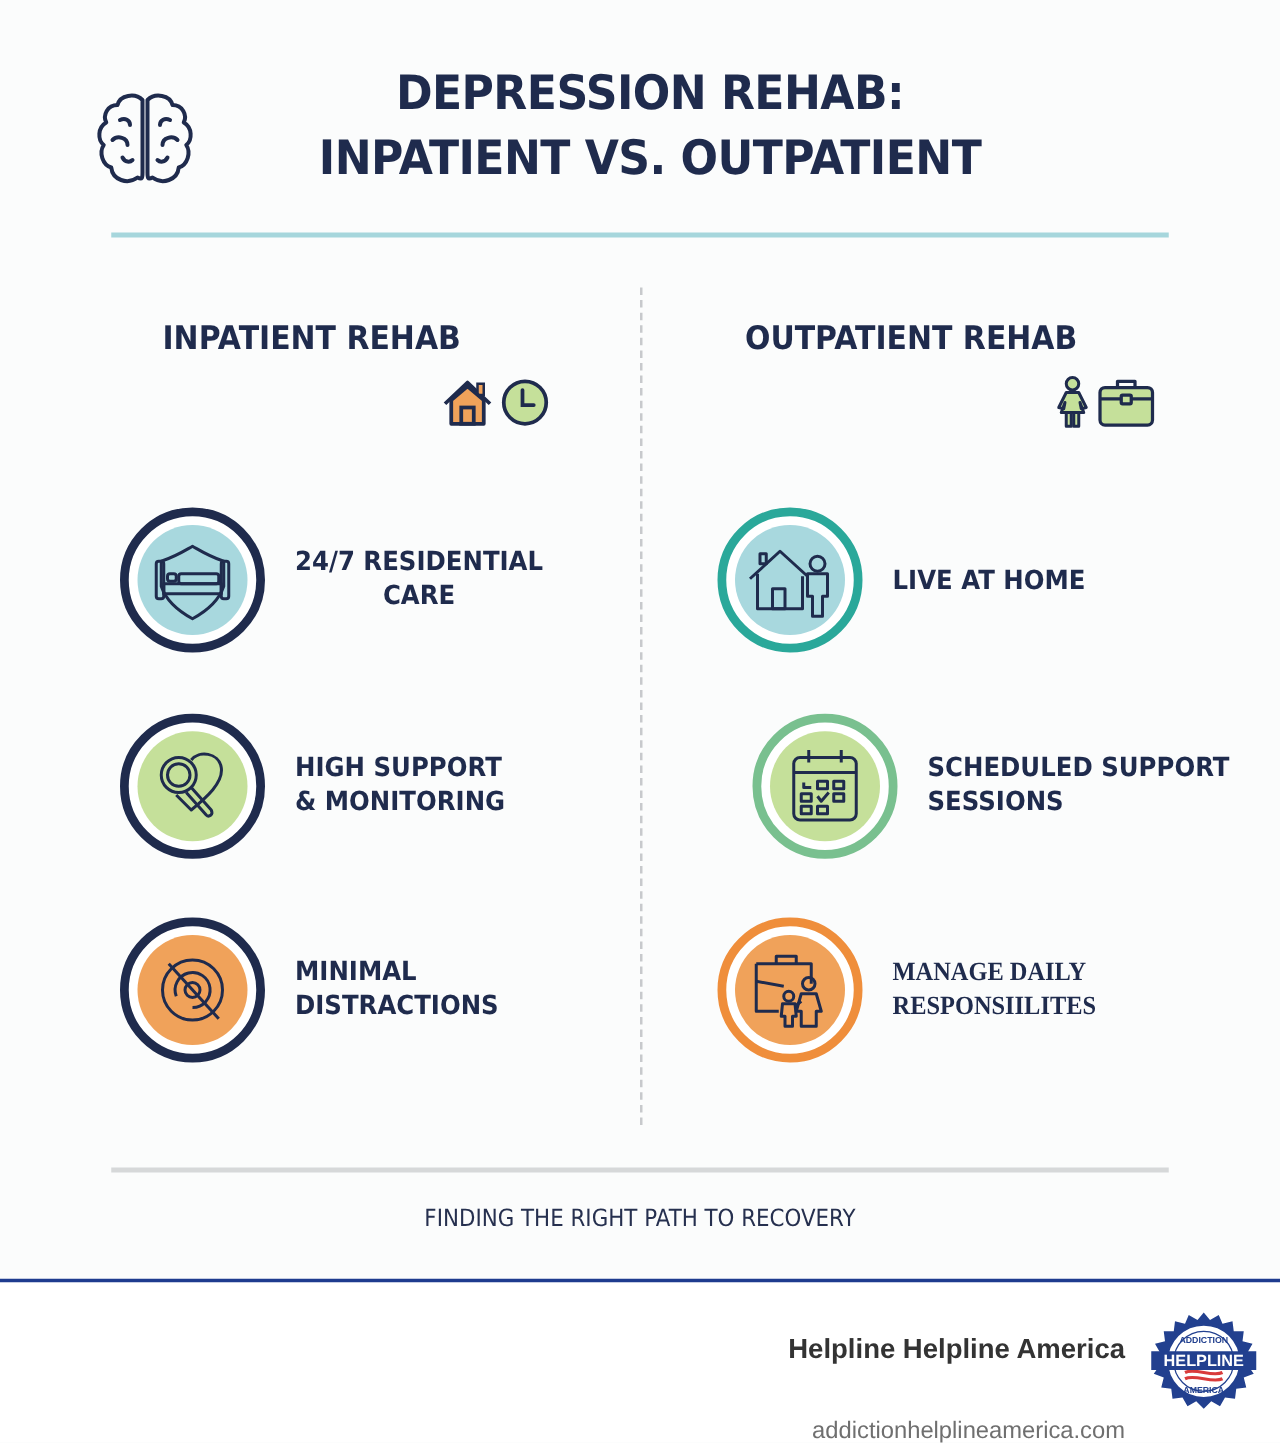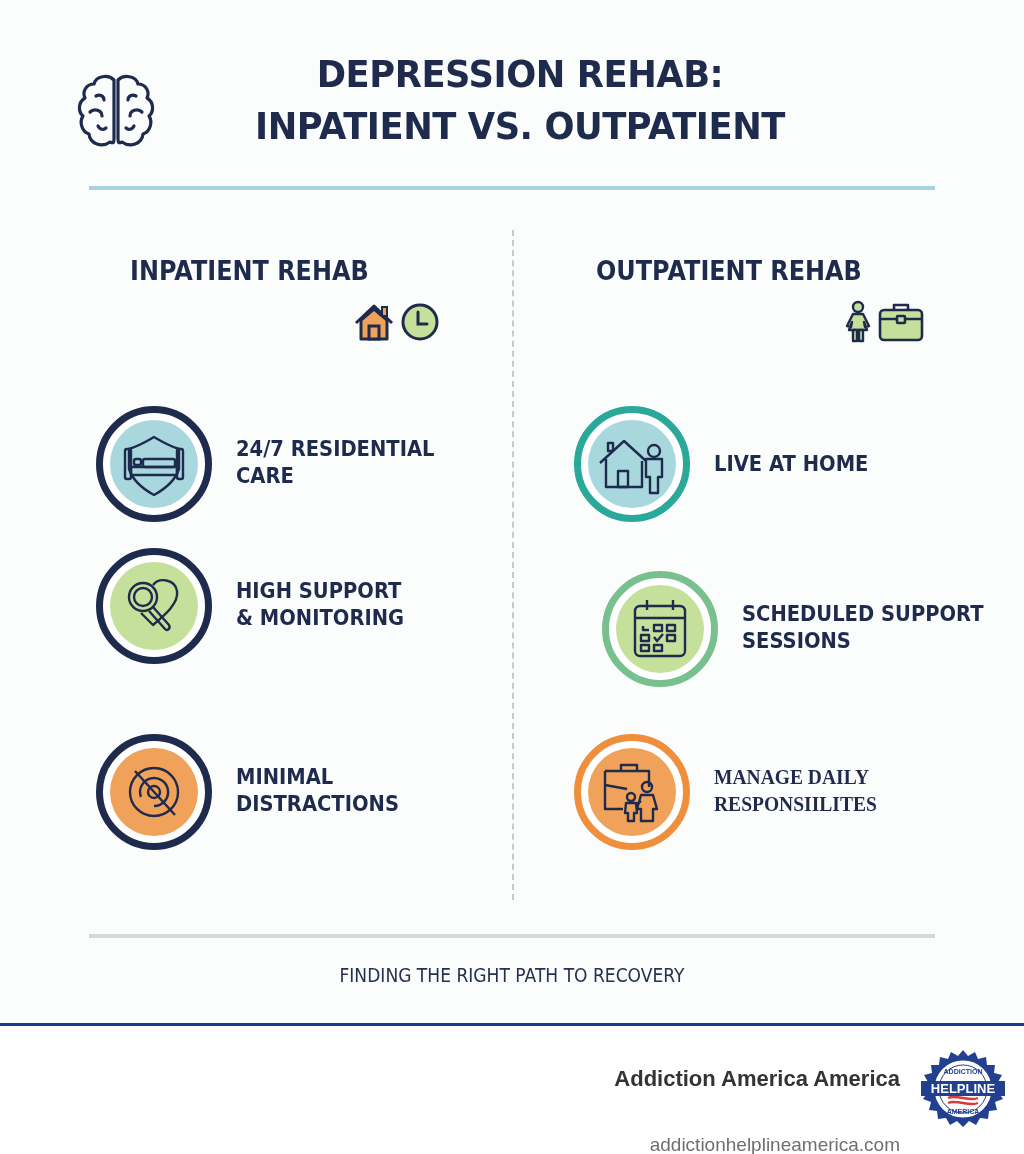--- a/index.html
+++ b/index.html
@@ -66,38 +66,38 @@
     <rect x="30" y="6" width="5" height="9" fill="#f0a25a" stroke="#1f2b4d" stroke-width="2"></rect>
     <path d="M9 19 L22 8 L35 19 L35 38 L9 38 Z" fill="#f0a25a" stroke="#1f2b4d" stroke-width="3" stroke-linejoin="round"></path>
     <rect x="17" y="25" width="10" height="13" fill="#f0a25a" stroke="#1f2b4d" stroke-width="3"></rect>
   </svg>
   <svg width="40" height="40" viewBox="0 0 40 40">
     <circle cx="20" cy="20" r="17" fill="#c5e09a" stroke="#1f2b4d" stroke-width="3"></circle>
     <path d="M18 10 L18 22 L27 22" fill="none" stroke="#1f2b4d" stroke-width="3" stroke-linecap="round"></path>
   </svg>
 </div>
 
-<div class="item" style="left:96px; top:406px;">
+<div class="item" style="left:96px; top:406px;text-align:center;">
   <div class="circle" style="border:7px solid #1f2b4d;">
     <div class="inner" style="background:#a8d8de;">
       <svg width="70" height="70" viewBox="0 0 70 70" fill="none" stroke="#1f2b4d" stroke-width="2.4" stroke-linejoin="round">
         <path d="M10 20 C22 16 28 12 35 8 C42 12 48 16 60 20 L60 40 C56 52 46 60 35 66 C24 60 14 52 10 40 Z"></path>
         <rect x="6" y="20" width="6" height="30" rx="2"></rect>
           <rect x="58" y="20" width="6" height="30" rx="2"></rect>
         <rect x="12" y="38" width="46" height="8"></rect>
           <rect x="15" y="30" width="7" height="6" rx="2"></rect>
           <rect x="24" y="30" width="32" height="8" rx="2"></rect>
       </svg>
     </div>
   </div>
   <div class="item-label">24/7 RESIDENTIAL
 CARE</div>
 </div>
 
-<div class="item" style="left:96px; top:548px;">
+<div class="item" style="left:96px; top:571px;">
   <div class="circle" style="border:7px solid #1f2b4d;">
     <div class="inner" style="background:#c5e09a;">
       <svg width="70" height="70" viewBox="0 0 70 70" fill="none" stroke="#1f2b4d" stroke-width="2.4" stroke-linejoin="round">
         <path d="M34 14 C40 6 56 8 58 20 C60 32 46 44 34 54 C30 50 26 46 22 42"></path>
         <circle cx="24" cy="26" r="14"></circle>
           <circle cx="24" cy="26" r="9"></circle>
         <path d="M34 36 L50 54 C52 58 48 60 46 58 L30 40"></path>
       </svg>
     </div>
   </div>
@@ -191,21 +191,21 @@
   </div>
   <div class="item-label">MANAGE DAILY
 RESPONSIILITES</div>
 </div>
 
 <div class="rule-bottom"></div>
 <div class="tagline">FINDING THE RIGHT PATH TO RECOVERY</div>
 
 <div class="footer-bar"></div>
 <div class="footer">
-  <div class="brand-name">Addiction America America</div>
+  <div class="brand-name">Helpline Helpline America</div>
   <div class="brand-url">addictionhelplineamerica.com</div>
   <svg class="seal" viewBox="0 0 90 84">
     <polygon points="45,2 50,8 57,4 60,11 68,9 69,17 77,17 76,25 84,27 80,34 86,39 80,44 85,51 77,54 79,62 71,63 70,71 62,70 58,77 51,73 45,79 39,73 32,77 28,70 20,71 19,63 11,62 13,54 5,51 10,44 4,39 10,34 6,27 14,25 13,17 21,17 22,9 30,11 33,4 40,8" fill="#22408f"></polygon>
     <circle cx="45" cy="41" r="30" fill="#fff" stroke="#22408f" stroke-width="3"></circle>
     <circle cx="45" cy="41" r="24" fill="none" stroke="#22408f" stroke-width="1"></circle>
     <path d="M30 50 C38 46 52 54 60 50 M30 55 C38 51 52 59 60 55" stroke="#d93b3b" stroke-width="2.5" fill="none"></path>
     <rect x="3" y="33" width="84" height="15" fill="#22408f"></rect>
     <text x="45" y="45" text-anchor="middle" font-family="Liberation Sans, sans-serif" font-weight="bold" font-size="13" fill="#fff">HELPLINE</text>
     <text x="45" y="26" text-anchor="middle" font-family="Liberation Sans, sans-serif" font-weight="bold" font-size="7" fill="#22408f">ADDICTION</text>
     <text x="45" y="66" text-anchor="middle" font-family="Liberation Sans, sans-serif" font-weight="bold" font-size="7" fill="#22408f">AMERICA</text>

